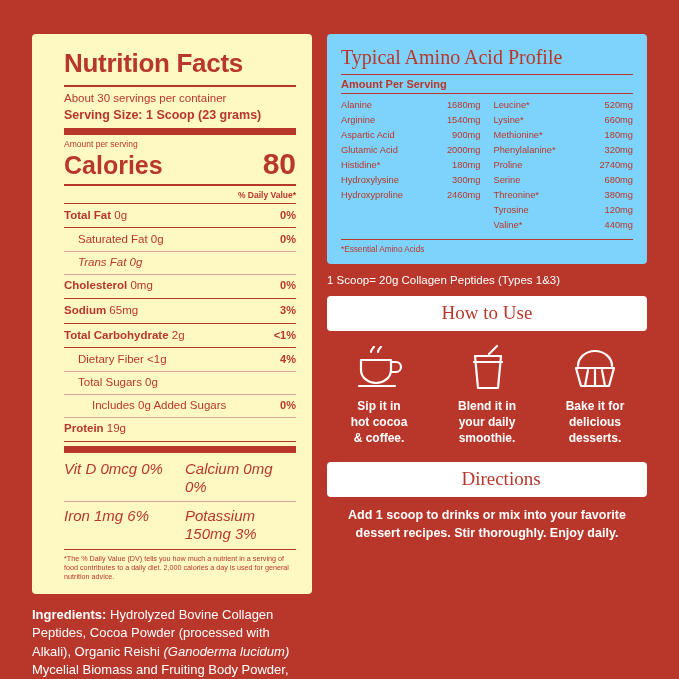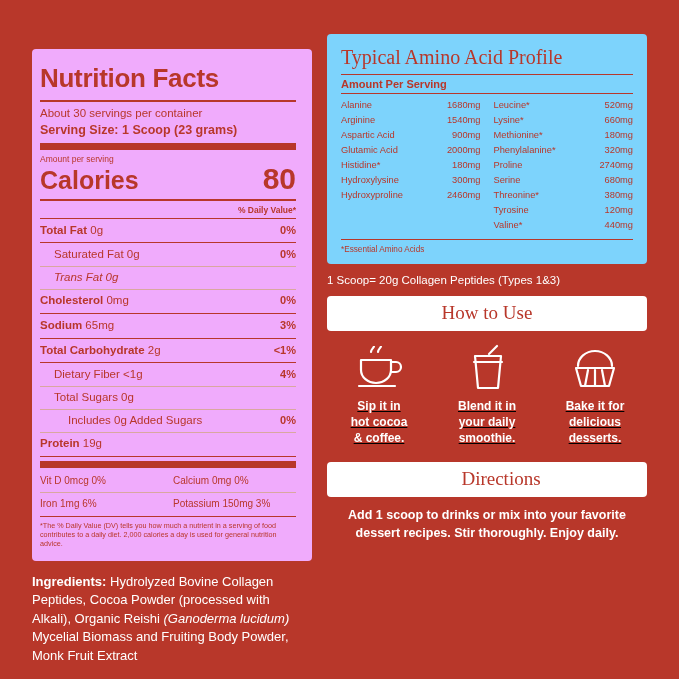--- a/index.html
+++ b/index.html
@@ -21,27 +21,26 @@
   }
 
   
   .left-col {
     position: absolute;
     left: 32px;
     top: 34px;
     width: 280px;
   }
   .nf-panel {
-    background: #f0abfc;
+    background: #fef9c3;
     border-radius: 4px;
-    padding: 14px 16px 12px 8px;
+    padding: 14px 16px 12px 32px;
     box-sizing: border-box;
     width: 280px;
     color: #b8372a;
-    margin-top: 15px;
   }
   .nf-title {
     font-family: "Liberation Sans", sans-serif;
     font-weight: bold;
     font-size: 26px;
     letter-spacing: -0.3px;
     line-height: 1.05;
     margin: 2px 0 8px 0;
     color: #b8372a;
   }
@@ -98,23 +97,24 @@
     line-height: 1.2;
   }
   .nf-row .label b { font-weight: bold; }
   .indent1 { padding-left: 14px; }
   .indent2 { padding-left: 28px; }
   .nf-row .val { font-weight: bold; font-size: 11px; }
   .italic { font-style: italic; }
 
   .vit-row {
     display: flex;
-    font-size: 10px;
+    font-size: 15px;
     padding: 3px 0;
     line-height: 1.2;
+    font-style: italic;
   }
   .vit-row .c1 { width: 50%; }
   .vit-row .c2 { width: 50%; padding-left: 10px; }
   .footnote {
     font-size: 7.2px;
     line-height: 1.3;
     margin-top: 4px;
     color: #b8372a;
   }
 
@@ -191,21 +191,20 @@
     padding: 6px 0 7px 0;
     color: #b8372a;
     font-family: "Liberation Serif", serif;
     font-size: 19px;
   }
   .how-icons {
     display: flex;
     justify-content: space-between;
     margin-top: 14px;
     width: 320px;
-    text-decoration: underline;
   }
   .how-item {
     width: 104px;
     text-align: center;
     color: #ffffff;
   }
   .how-icon {
     height: 46px;
     display: flex;
     align-items: center;

